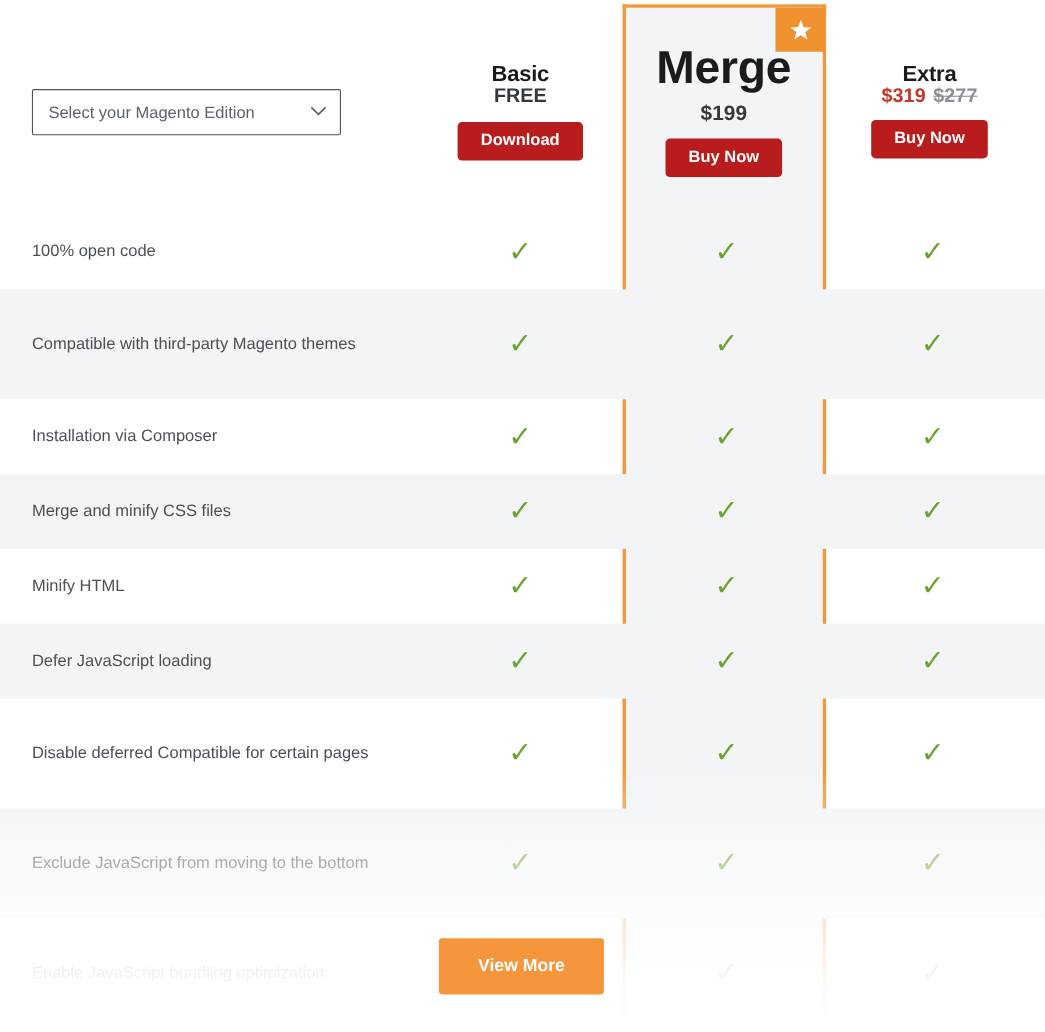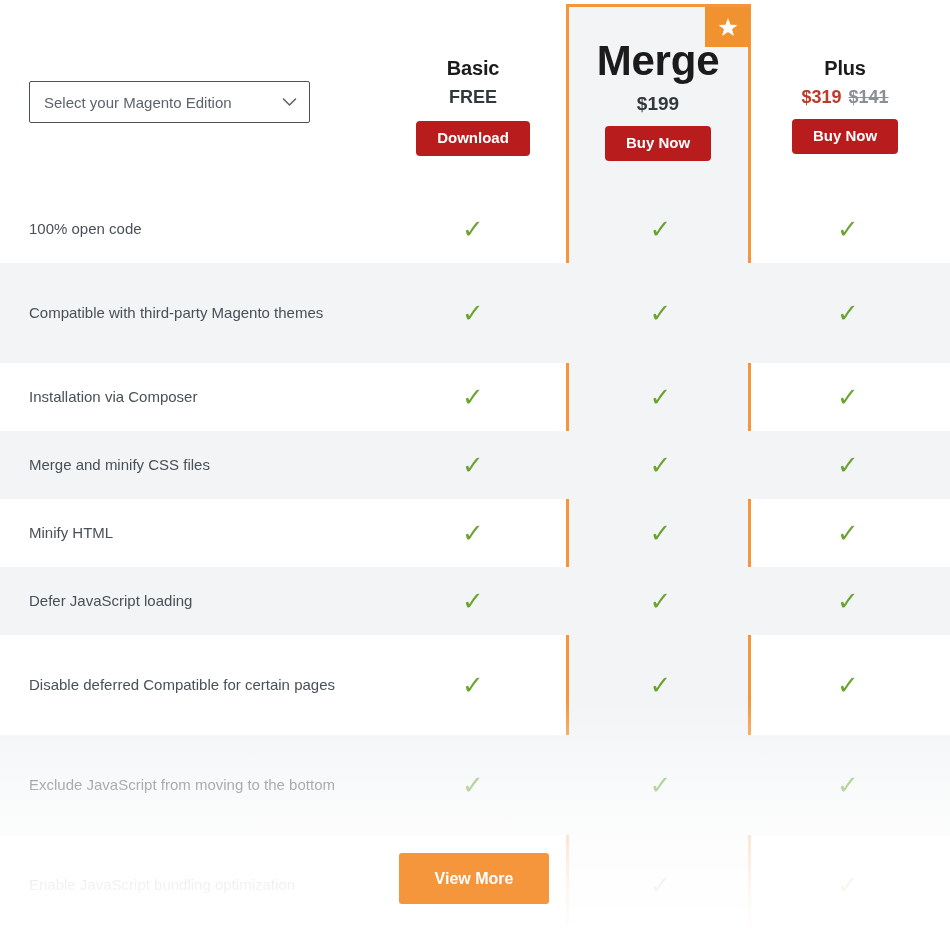--- a/index.html
+++ b/index.html
@@ -109,21 +109,20 @@
   #plan-head-extra .plan-name { padding-top: 58px; }
   #plan-head-plus  .plan-name {
     font-size: 42px;
     padding-top: 40px;
   }
 
   .plan-price {
     font-size: 18px;
     font-weight: bold;
     color: #33383d;
-    margin-top: 10px;
     line-height: 1;
   }
   #plan-head-plus .plan-price { margin-top: 12px; font-size: 19px; }
 
   .price-now { color: #c0392b; }
   .price-old {
     color: #8a9096;
     text-decoration: line-through;
     margin-left: 7px;
   }
@@ -254,23 +253,23 @@
       <button class="plan-cta">Download</button>
     </div>
 
     <div class="plan-head" id="plan-head-plus">
       <div class="plan-name">Merge</div>
       <div class="plan-price">$199</div>
       <button class="plan-cta">Buy Now</button>
     </div>
 
     <div class="plan-head" id="plan-head-extra">
-      <div class="plan-name">Plus</div>
+      <div class="plan-name">Extra</div>
       <div class="plan-price">
-        <span class="price-now">$319</span><span class="price-old">$141</span>
+        <span class="price-now">$319</span><span class="price-old">$277</span>
       </div>
       <button class="plan-cta">Buy Now</button>
     </div>
   </div>
 
   <div id="rows">
       <div class="frow h1">
         <div class="fname">100% open code</div>
         <div class="fcell "><span class="check">✓</span></div>
         <div class="fcell plus-cell"><span class="check">✓</span></div>

